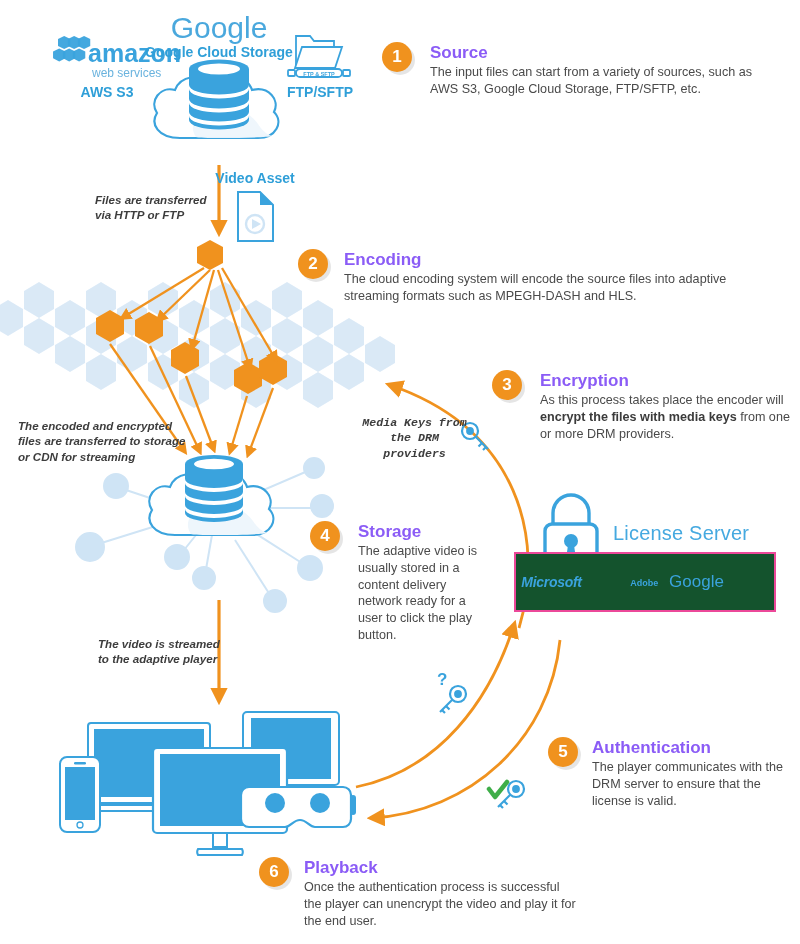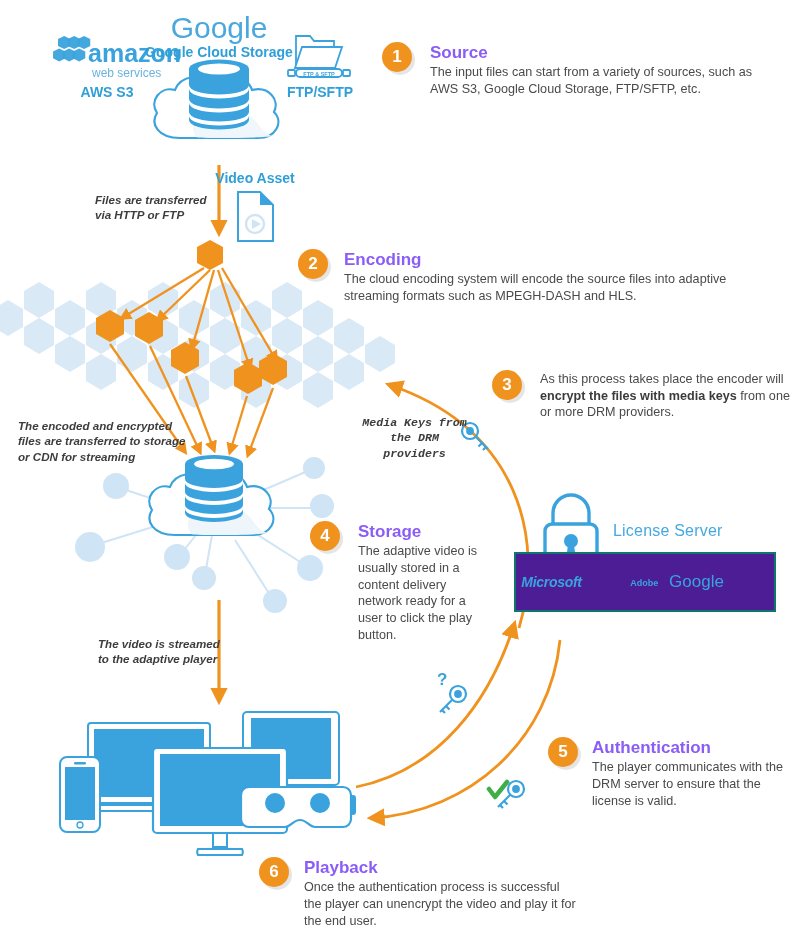--- a/index.html
+++ b/index.html
@@ -27,23 +27,23 @@
 
   
   .note{position:absolute;font-style:italic;font-weight:bold;font-size:11.6px;
         color:#3d3d3d;line-height:1.32;}
 
   
   .blue-label{position:absolute;color:#2f9fd8;font-weight:bold;font-size:14px;
               text-align:center;line-height:1.2;}
 
   
-  .license-title{position:absolute;color:#45a9e0;font-size:16px;font-weight:normal;
+  .license-title{position:absolute;color:#45a9e0;font-size:20px;font-weight:normal;
                  letter-spacing:.2px;}
-  .ls-box{position:absolute;border:2px solid #0f766e;background:#4c1d95;}
+  .ls-box{position:absolute;border:2px solid #ec4899;background:#14532d;}
   .ls-logos{position:absolute;display:flex;align-items:center;
             justify-content:space-around;width:100%;height:100%;}
   .ms-logo{color:#3aa3dd;font-weight:bold;font-style:italic;font-size:14px;
            letter-spacing:-.3px;}
   .google-logo{color:#3aa3dd;font-size:17px;}
   .adobe-wrap{display:flex;flex-direction:row;align-items:center;}
   .adobe-word{color:#3aa3dd;font-size:9px;font-weight:bold;margin-top:1px;}
 </style>
 </head>
 <body>
@@ -341,20 +341,21 @@
     <div class="badge">2</div>
     <div style="margin-left:46px;">
       <div class="step-title">Encoding</div>
       <div class="step-body">The cloud encoding system will encode the  source files into adaptive streaming formats such as MPEGH-DASH and HLS.</div>
     </div>
   </div>
 
   <div class="step" style="left:492px;top:370px;width:300px;">
     <div class="badge">3</div>
     <div style="margin-left:48px;">
+      <div class="step-title">Encryption</div>
       <div class="step-body"><span>As this process takes place the encoder will </span><b>encrypt the files with media keys</b><span> from one or more DRM providers.</span></div>
     </div>
   </div>
 
   <div class="step" style="left:310px;top:521px;width:180px;">
     <div class="badge">4</div>
     <div style="margin-left:48px;">
       <div class="step-title">Storage</div>
       <div class="step-body">The adaptive video is usually stored in a content delivery network ready for a user to click the play button.</div>
     </div>

